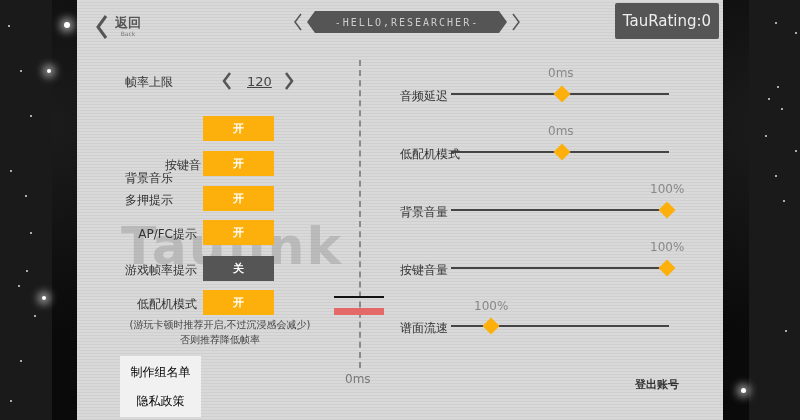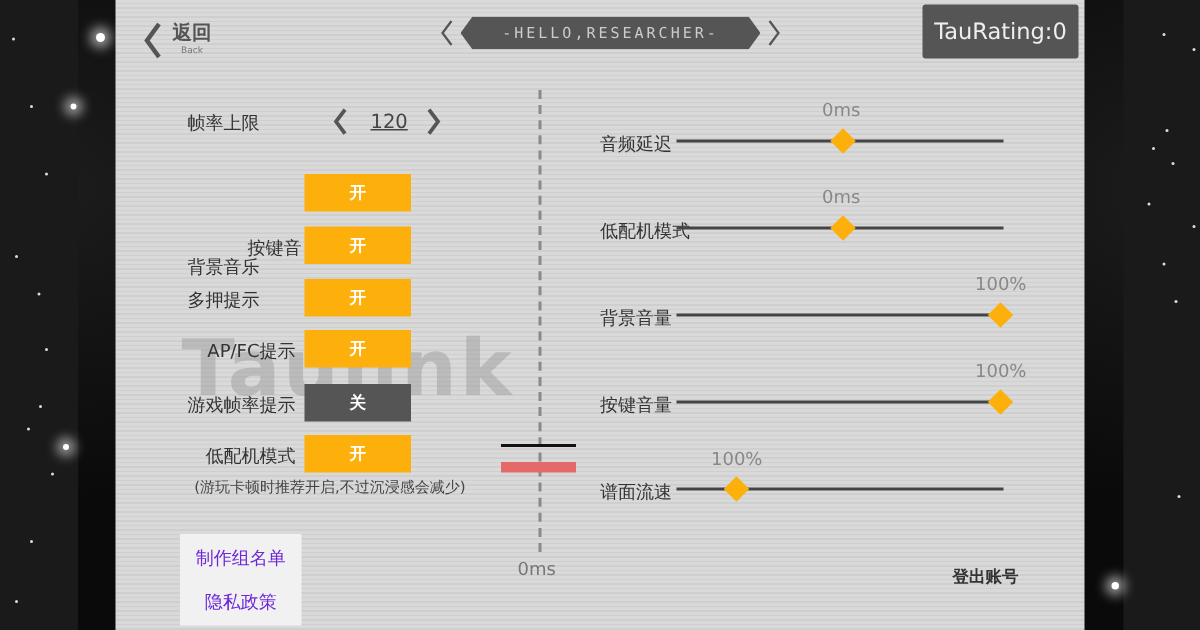--- a/index.html
+++ b/index.html
@@ -44,21 +44,21 @@
   .row-label { position: absolute; font-size: 12px; color: #333; text-align: right; }
   .toggle { position: absolute; width: 71px; height: 25px; color:#fff; font-size: 11px; font-weight: bold; display:flex; align-items:center; justify-content:center; cursor:pointer; }
   .toggle.on { background: #fdb00b; }
   .toggle.off { background: #555; }
 
   .fps-chev { position: absolute; width: 10px; height: 18px; cursor:pointer; }
   .fps-value { position: absolute; font-size: 13px; color: #444; text-decoration: underline; }
 
   .note { position: absolute; font-size: 10px; color: #444; text-align:center; }
 
-  .plain-btn { position: absolute; height: 32px; background: #f1f1f1; color:#6d28d9; font-size: 12px; display:flex; align-items:center; justify-content:center; cursor:pointer; }
+  .plain-btn { position: absolute; height: 32px; background: #f1f1f1; color:#000000; font-size: 12px; display:flex; align-items:center; justify-content:center; cursor:pointer; }
 
   .divider { position:absolute; left: 282px; top: 60px; height: 308px; width:0; border-left: 2px dashed #8a8a8a; }
   .offset-black { position:absolute; left: 257px; top: 296px; width: 50px; height: 2px; background:#111; }
   .offset-red { position:absolute; left: 257px; top: 308px; width: 50px; height: 7px; background:#e46a6a; }
   .offset-label { position:absolute; left: 268px; top: 372px; font-size: 12px; color:#777; }
 
   .slider-label { position:absolute; font-size: 12px; color:#333; }
   .slider-track { position:absolute; height: 2px; background:#444; cursor:pointer; }
   .slider-thumb { position:absolute; width: 12px; height: 12px; background:#fdb00b; transform: rotate(45deg); cursor:grab; }
   .slider-value { position:absolute; font-size: 12px; color:#888; }
@@ -148,20 +148,21 @@
   <div class="row-label" style="right:526px;top:226px;">AP/FC提示</div>
   <div class="toggle on" style="left:126px;top:220px;">开</div>
 
   <div class="row-label" style="right:526px;top:262px;">游戏帧率提示</div>
   <div class="toggle off" style="left:126px;top:256px;">关</div>
 
   <div class="row-label" style="right:526px;top:296px;">低配机模式</div>
   <div class="toggle on" style="left:126px;top:290px;">开</div>
 
   <div class="note" style="left:38px;top:318px;width:210px;">(游玩卡顿时推荐开启,不过沉浸感会减少)</div>
+  <div class="note" style="left:38px;top:333px;width:210px;">否则推荐降低帧率</div>
 
   <div class="plain-btn" style="left:43px;top:356px;width:81px;">制作组名单</div>
   <div class="plain-btn" style="left:43px;top:385px;width:81px;">隐私政策</div>
 
   <div class="divider"></div>
   <div class="offset-black"></div>
   <div class="offset-red"></div>
   <div class="offset-label">0ms</div>
 
   <div class="slider-value" style="left:471px;top:66px;">0ms</div>

